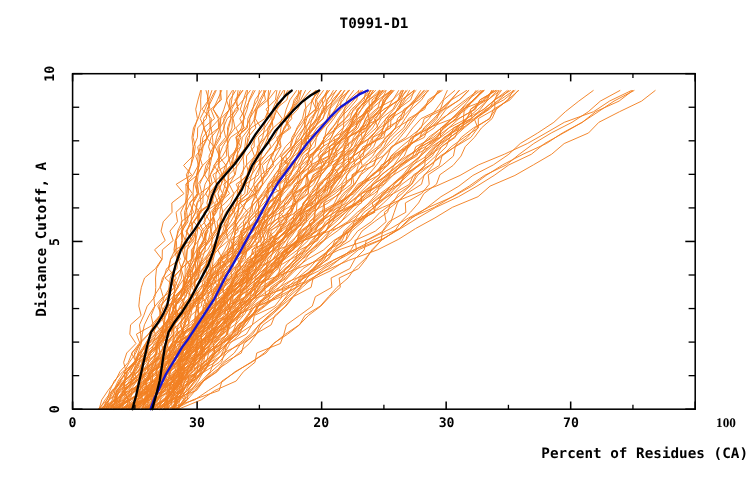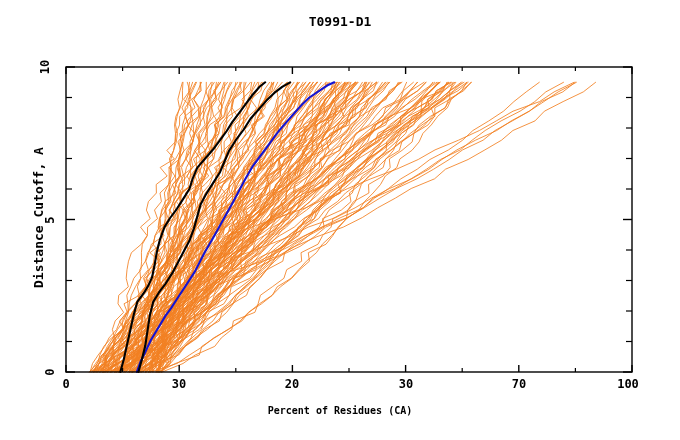--- a/index.html
+++ b/index.html
@@ -13,23 +13,23 @@
   #figure{position:absolute;left:0;top:0;width:564px;height:440px;}
   .chart-title{
     position:absolute;left:0;top:14px;width:680px;
     text-align:center;
     font-family:"DejaVu Sans Mono","Liberation Mono",monospace;
     font-size:13px;font-weight:bold;color:#000;
     letter-spacing:0px;
   }
   .xaxis-label{
     position:absolute;left:0;top:405px;width:680px;
-    text-align:center;
-    font-family:"DejaVu Sans Mono","Liberation Mono",monospace;
-    font-size:10px;font-weight:bold;color:#000;
+    text-align:right;
+    font-family:"DejaVu Sans Mono","Liberation Mono",monospace;
+    font-size:13px;font-weight:bold;color:#000;
   }
   .yaxis-label{
     position:absolute;
     left:-92px;top:210px;
     width:260px;
     text-align:center;
     transform:rotate(-90deg);
     transform-origin:center center;
     font-family:"DejaVu Sans Mono","Liberation Mono",monospace;
     font-size:13px;font-weight:bold;color:#000;
@@ -60,21 +60,21 @@
 
   <div class="yaxis-label">Distance Cutoff, A</div>
 
   <div class="xaxis-label">Percent of Residues (CA)</div>
 
   <div class="xtick-label" style="left:46px;">0</div>
   <div class="xtick-label" style="left:159px;">30</div>
   <div class="xtick-label" style="left:272px;">20</div>
   <div class="xtick-label" style="left:386px;">30</div>
   <div class="xtick-label" style="left:499px;">70</div>
-  <div class="xtick-label" style="left:608px;">100</div>
+  <div class="xtick-label" style="left:640px;font-family:Liberation Serif, serif;">100</div>
 
   <div class="ytick-label" style="left:38px;top:365px;">0</div>
   <div class="ytick-label" style="left:38px;top:213px;">5</div>
   <div class="ytick-label" style="left:33px;top:60px;">10</div>
 
   <svg id="plot" width="680" height="440">
     <g id="bundle-layer">
         <polyline points="115.0,372.0 131.3,363.5 139.7,355.0 146.2,346.4 151.8,337.9 159.3,329.4 169.7,320.9 178.8,312.3 180.7,303.8 191.0,295.3 198.1,286.8 203.6,278.3 204.2,269.7 213.2,261.2 221.4,252.7 225.3,244.2 232.2,235.6 235.9,227.1 242.7,218.6 243.7,210.1 252.4,201.6 261.2,193.0 268.9,184.5 265.8,176.0 271.7,167.5 278.8,158.9 288.5,150.4 291.3,141.9 298.1,133.4 300.9,124.9 305.9,116.3 308.4,107.8 317.2,99.3 324.3,90.8 326.0,82.3" fill="none" stroke="#F28022" stroke-width="0.9" stroke-opacity="0.95" stroke-linejoin="round" stroke-linecap="round"></polyline>
         <polyline points="111.1,372.0 124.2,363.5 124.4,355.0 133.4,346.4 146.8,337.9 146.3,329.4 157.1,320.9 160.2,312.3 164.4,303.8 177.2,295.3 179.4,286.8 187.6,278.3 196.9,269.7 202.7,261.2 201.5,252.7 211.7,244.2 212.7,235.6 220.9,227.1 225.2,218.6 235.4,210.1 240.3,201.6 241.1,193.0 243.9,184.5 255.1,176.0 253.4,167.5 262.1,158.9 269.1,150.4 273.7,141.9 280.3,133.4 276.9,124.9 284.0,116.3 288.5,107.8 296.6,99.3 296.6,90.8 306.0,82.3" fill="none" stroke="#F28022" stroke-width="0.9" stroke-opacity="0.95" stroke-linejoin="round" stroke-linecap="round"></polyline>
         <polyline points="92.1,372.0 99.3,363.5 111.3,355.0 113.0,346.4 124.9,337.9 133.1,329.4 135.3,320.9 144.7,312.3 152.2,303.8 162.0,295.3 169.5,286.8 173.1,278.3 183.5,269.7 185.1,261.2 194.1,252.7 200.2,244.2 208.5,235.6 215.5,227.1 219.9,218.6 230.5,210.1 237.6,201.6 241.1,193.0 248.9,184.5 252.4,176.0 264.9,167.5 271.7,158.9 273.7,150.4 284.1,141.9 289.5,133.4 295.4,124.9 301.6,116.3 309.6,107.8 314.4,99.3 321.9,90.8 328.1,82.3" fill="none" stroke="#F28022" stroke-width="0.9" stroke-opacity="0.95" stroke-linejoin="round" stroke-linecap="round"></polyline>

